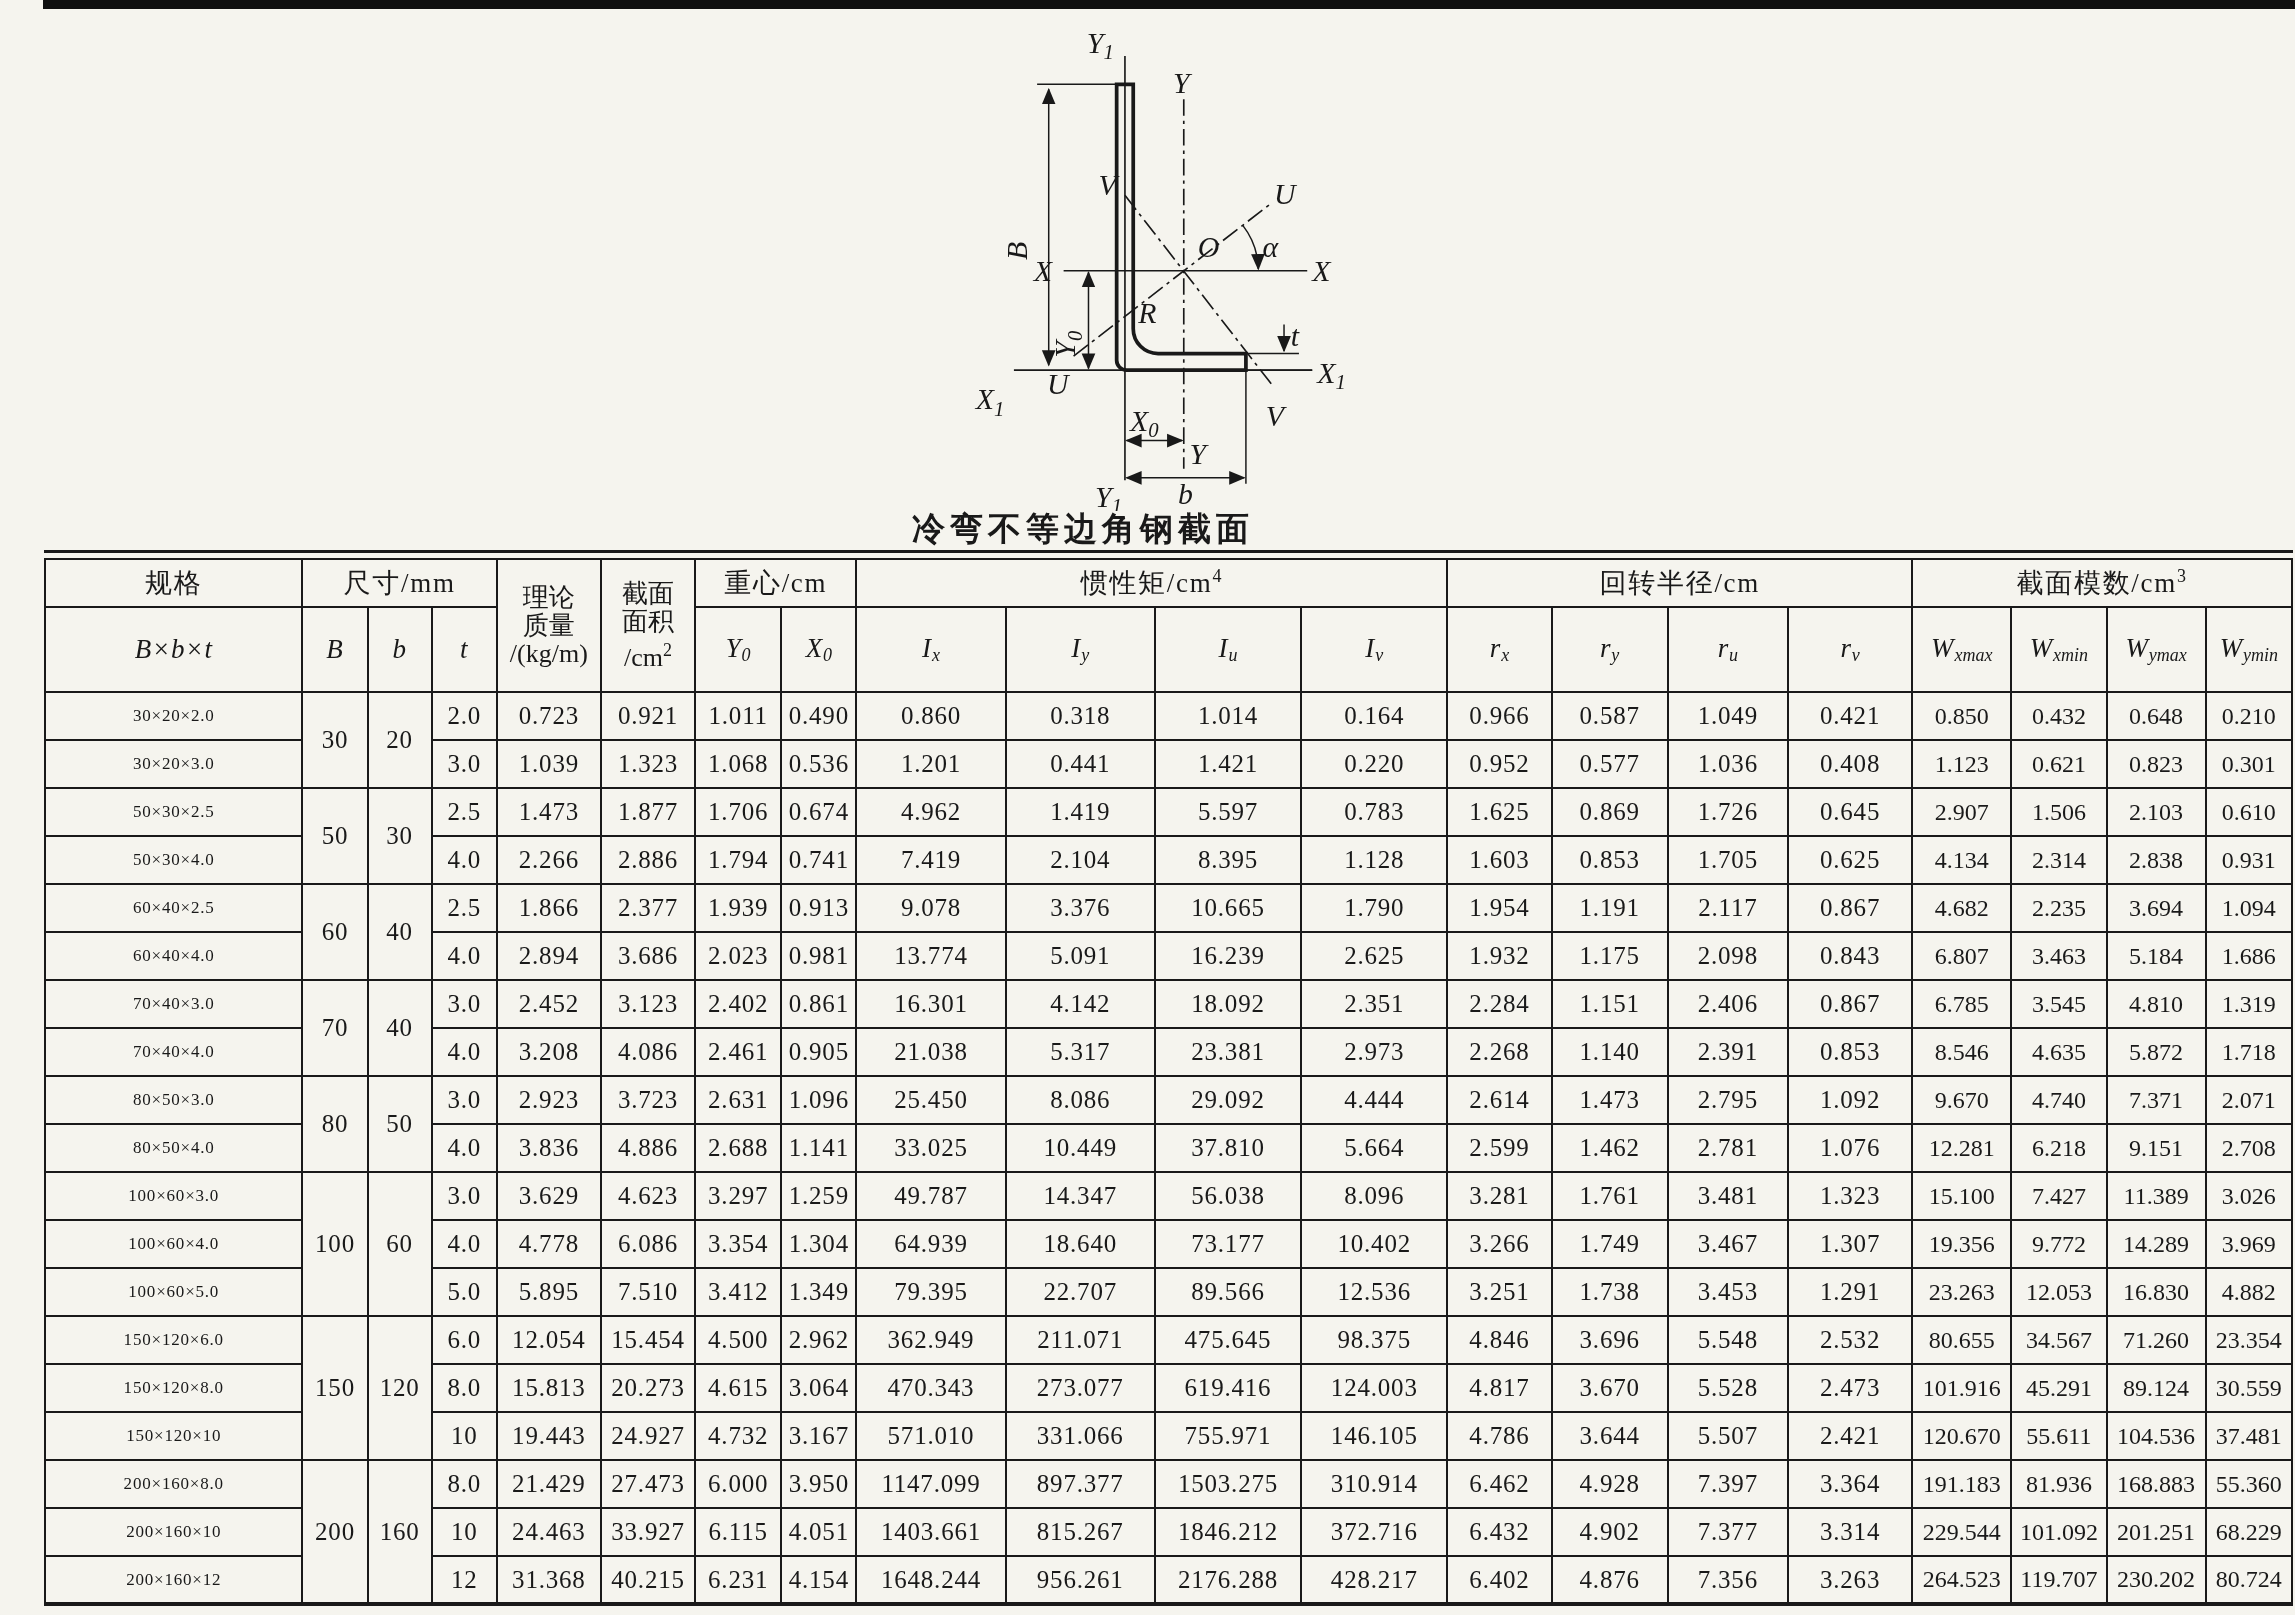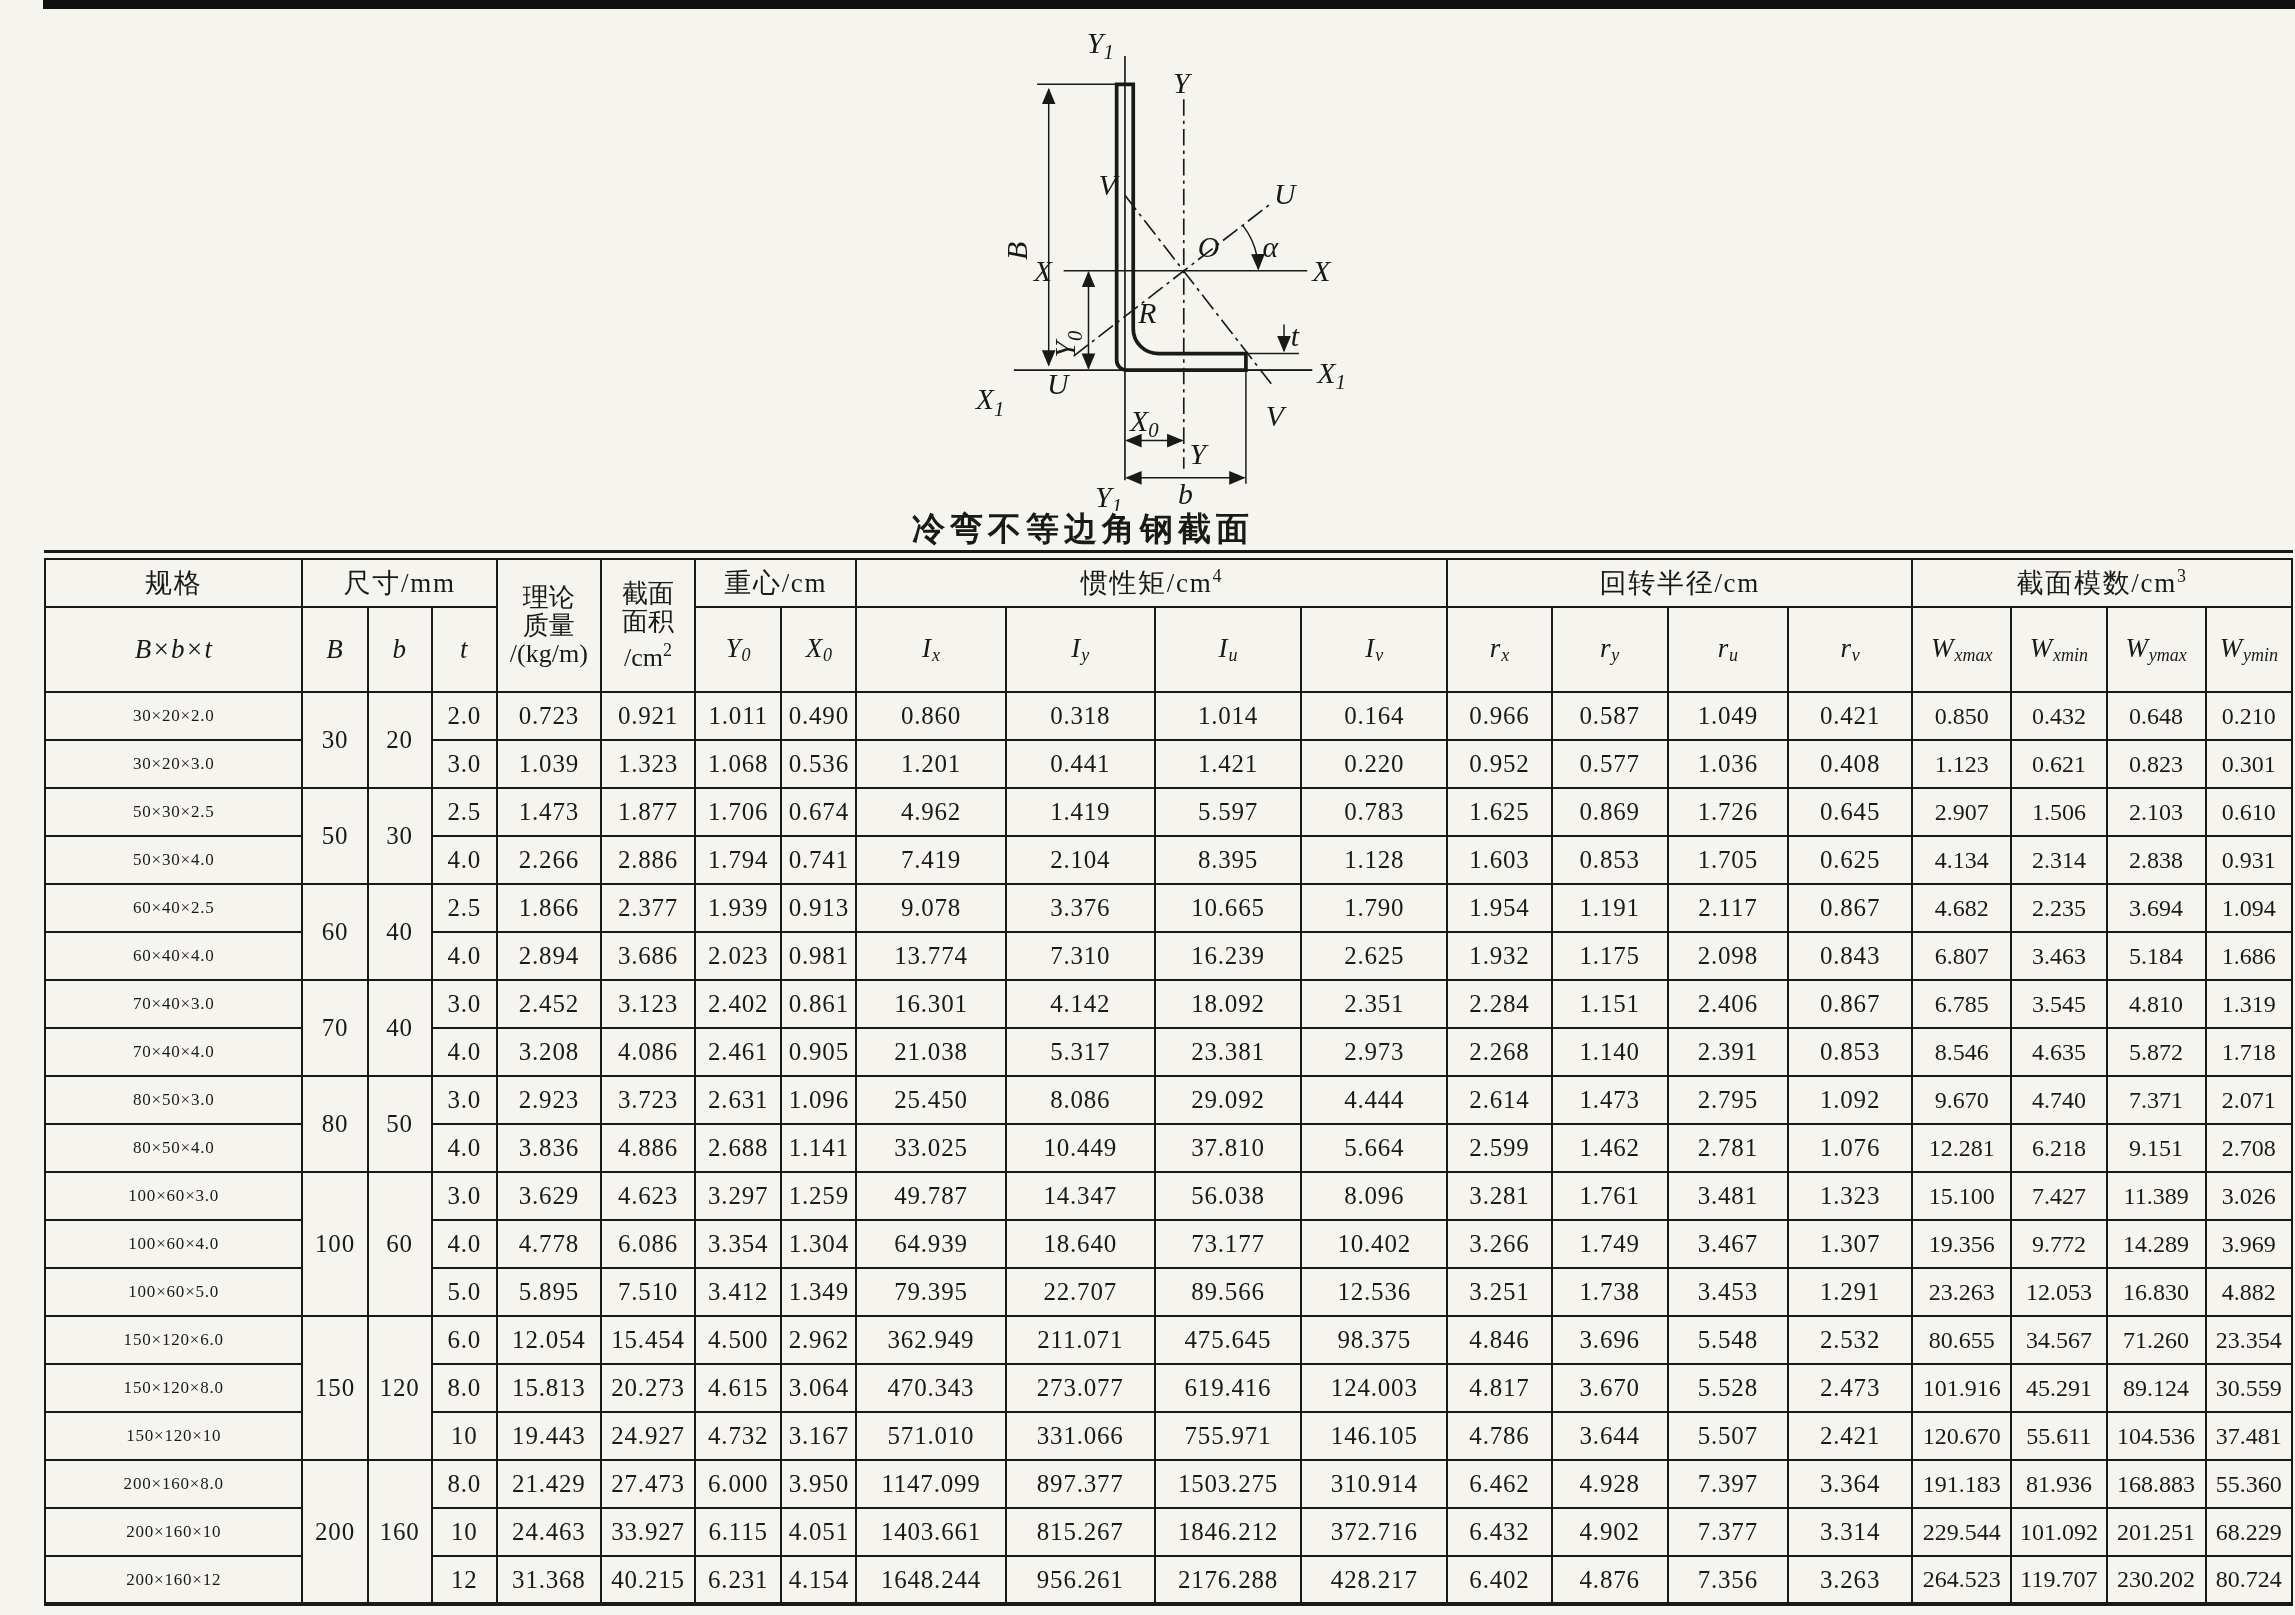--- a/index.html
+++ b/index.html
@@ -284,21 +284,21 @@
           <td class="num w">1.094</td>
         </tr>
         <tr>
           <td class="spec">60×40×4.0</td>
           <td class="num">4.0</td>
           <td class="num">2.894</td>
           <td class="num">3.686</td>
           <td class="num">2.023</td>
           <td class="num">0.981</td>
           <td class="num">13.774</td>
-          <td class="num">7.310</td>
+          <td class="num">5.091</td>
           <td class="num">16.239</td>
           <td class="num">2.625</td>
           <td class="num">1.932</td>
           <td class="num">1.175</td>
           <td class="num">2.098</td>
           <td class="num">0.843</td>
           <td class="num w">6.807</td>
           <td class="num w">3.463</td>
           <td class="num w">5.184</td>
           <td class="num w">1.686</td>

